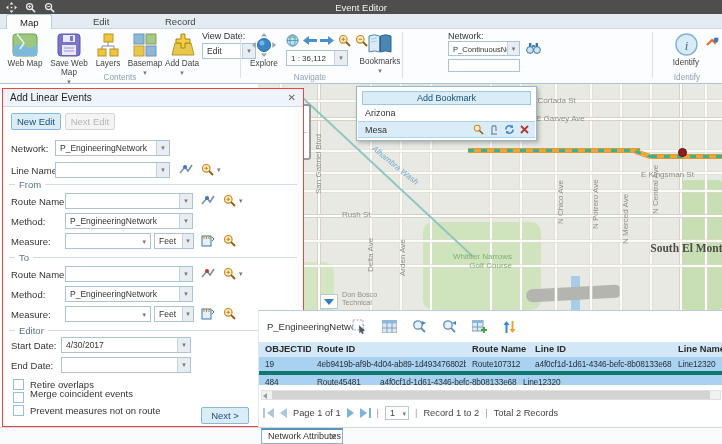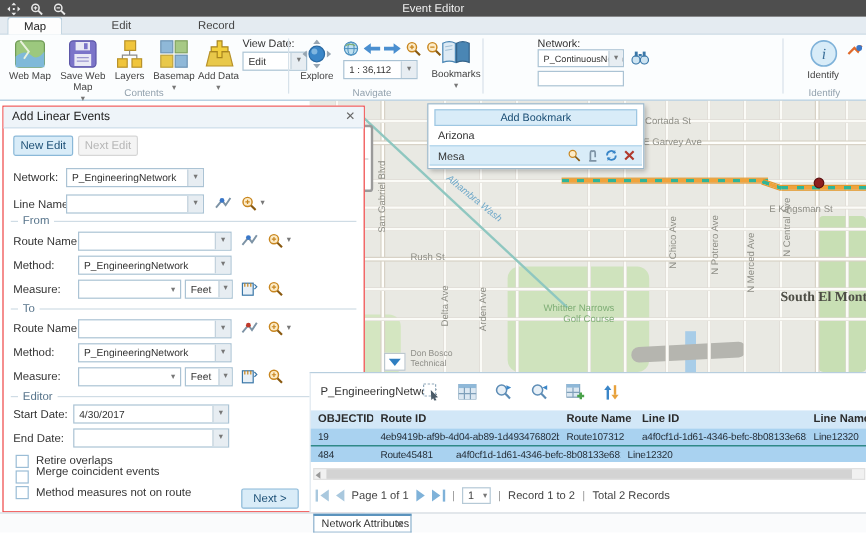--- a/index.html
+++ b/index.html
@@ -78,21 +78,21 @@
 
   
   .gridarea{left:258px;top:310px;width:464px;height:117px;background:#fff;border-top:1px solid #b7cede;border-left:1px solid #dfe8ef}
   .gtool{position:absolute;left:0;top:0;width:100%;height:31px}
   .gtool .lname{position:absolute;left:8px;top:10px;font-size:9.5px;color:#333}
   .gticon{position:absolute;top:7px;width:17px;height:17px;display:flex;align-items:center;justify-content:center}
   .grow{position:absolute;left:0;width:464px;display:flex}
   .gcell{overflow:hidden;white-space:nowrap;padding:2px 0 0 6px}
   .ghead{top:31px;height:15px;background:#d2e7f7;font-weight:bold;font-size:9.3px;color:#2b2b2b}
   .gr1{top:46px;height:14px;background:#a9d2f0;font-size:8.3px;color:#26303a;letter-spacing:-.15px}
-  .gr2{top:60px;height:14px;background:#a9d2f0;border-top:1px solid #0f766e;font-size:8.3px;color:#26303a;letter-spacing:-.15px}
+  .gr2{top:60px;height:14px;background:#a9d2f0;border-top:4px solid #0f766e;font-size:8.3px;color:#26303a;letter-spacing:-.15px}
   .c0{width:52px}.c1{width:155px}.c2{width:63px}.c3{width:143px}.c4{width:51px}
   .hscroll{position:absolute;left:2px;top:79px;width:460px;height:10px;background:#f1f1f1;border:1px solid #e0e0e0}
   .hthumb{position:absolute;left:10px;top:0;bottom:0;width:438px;background:#d3d3d3}
   .harrow{position:absolute;left:1px;top:2px;width:0;height:0;border-top:3px solid transparent;border-bottom:3px solid transparent;border-right:4px solid #9a9a9a}
   .pager{position:absolute;left:4px;top:92px;height:20px;display:flex;align-items:center;gap:6px;font-size:9.3px;color:#444}
   .pg-tri{width:0;height:0;border-top:5px solid transparent;border-bottom:5px solid transparent}
   .pg-l{border-right:7px solid #a9c8de}.pg-r{border-left:7px solid #7fb2d9}
   .pg-bar{width:2px;height:10px;background:#a9c8de}
   .pg-group{display:flex;align-items:center;gap:2px}
   .pg-sep{color:#9a9a9a}
@@ -550,21 +550,21 @@
     <div class="ddbox" style="left:58px;top:268px;width:130px">
       <span></span>
       <span class="ddbtn">▾</span>
     </div>
 
     <span class="chk" style="left:10px;top:290px"></span>
     <span class="chklabel" style="left:27px;top:290px">Retire overlaps</span>
     <span class="chk" style="left:10px;top:303px"></span>
     <span class="chklabel" style="left:27px;top:299px">Merge coincident events</span>
     <span class="chk" style="left:10px;top:316px"></span>
-    <span class="chklabel" style="left:27px;top:316px">Method measures not on route</span>
+    <span class="chklabel" style="left:27px;top:316px">Prevent measures not on route</span>
 
     <div class="btn primary" style="left:198px;top:318px;width:48px">Next &gt;</div>
   </div>
 
   <div class="abs gridarea">
     <div class="gtool">
       <span class="lname">P_EngineeringNetwork</span>
       <span class="gticon" style="left:92px">
         <svg width="15" height="15" viewBox="0 0 15 15">
             <rect x="1" y="1" width="10" height="10" fill="#fff" stroke="#8fa8ba" stroke-dasharray="2 1.4"></rect>

